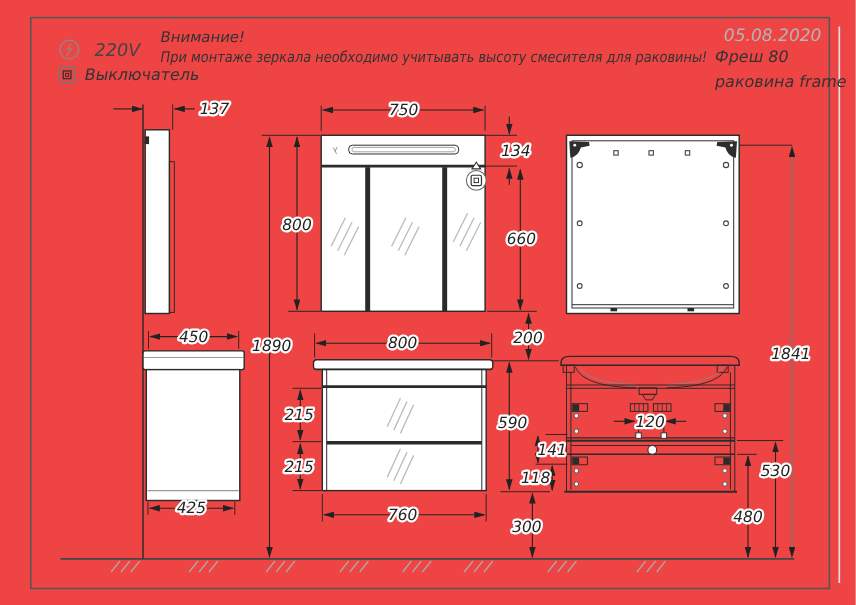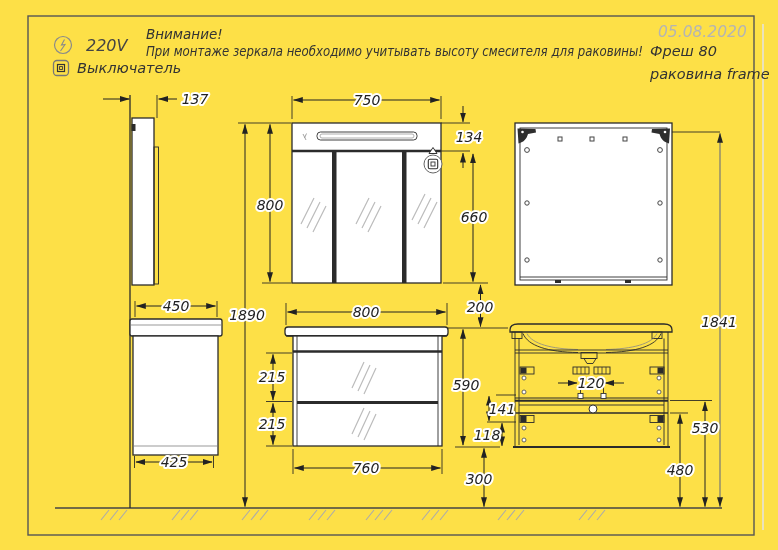--- a/index.html
+++ b/index.html
@@ -1,16 +1,16 @@
 <!DOCTYPE html>
 <html><head>
 <meta charset="utf-8">
 <style>
   html,body{margin:0;padding:0;background:#fff;}
-  .stage{position:relative;width:778px;height:550px;background:#fde047;overflow:hidden;
+  .stage{position:relative;width:778px;height:550px;background:#ef4444;overflow:hidden;
          font-family:"DejaVu Sans",sans-serif;}
   svg{position:absolute;left:0;top:0;}
   .ln{stroke:#2b2b2b;stroke-width:1.3;fill:none;}
   .lnthin{stroke:#2b2b2b;stroke-width:0.9;fill:none;}
   .lnwhite{stroke:#2b2b2b;stroke-width:1.3;fill:#fff;}
   .dark{fill:#2b2b2b;stroke:none;}
   .gray{stroke:#999;stroke-width:1;fill:none;}
   .hatch{stroke:#ababab;stroke-width:1.1;fill:none;}
   .shine{stroke:#bcbcbc;stroke-width:1.2;fill:none;}
   .dimline{stroke:#222;stroke-width:1;fill:none;}

